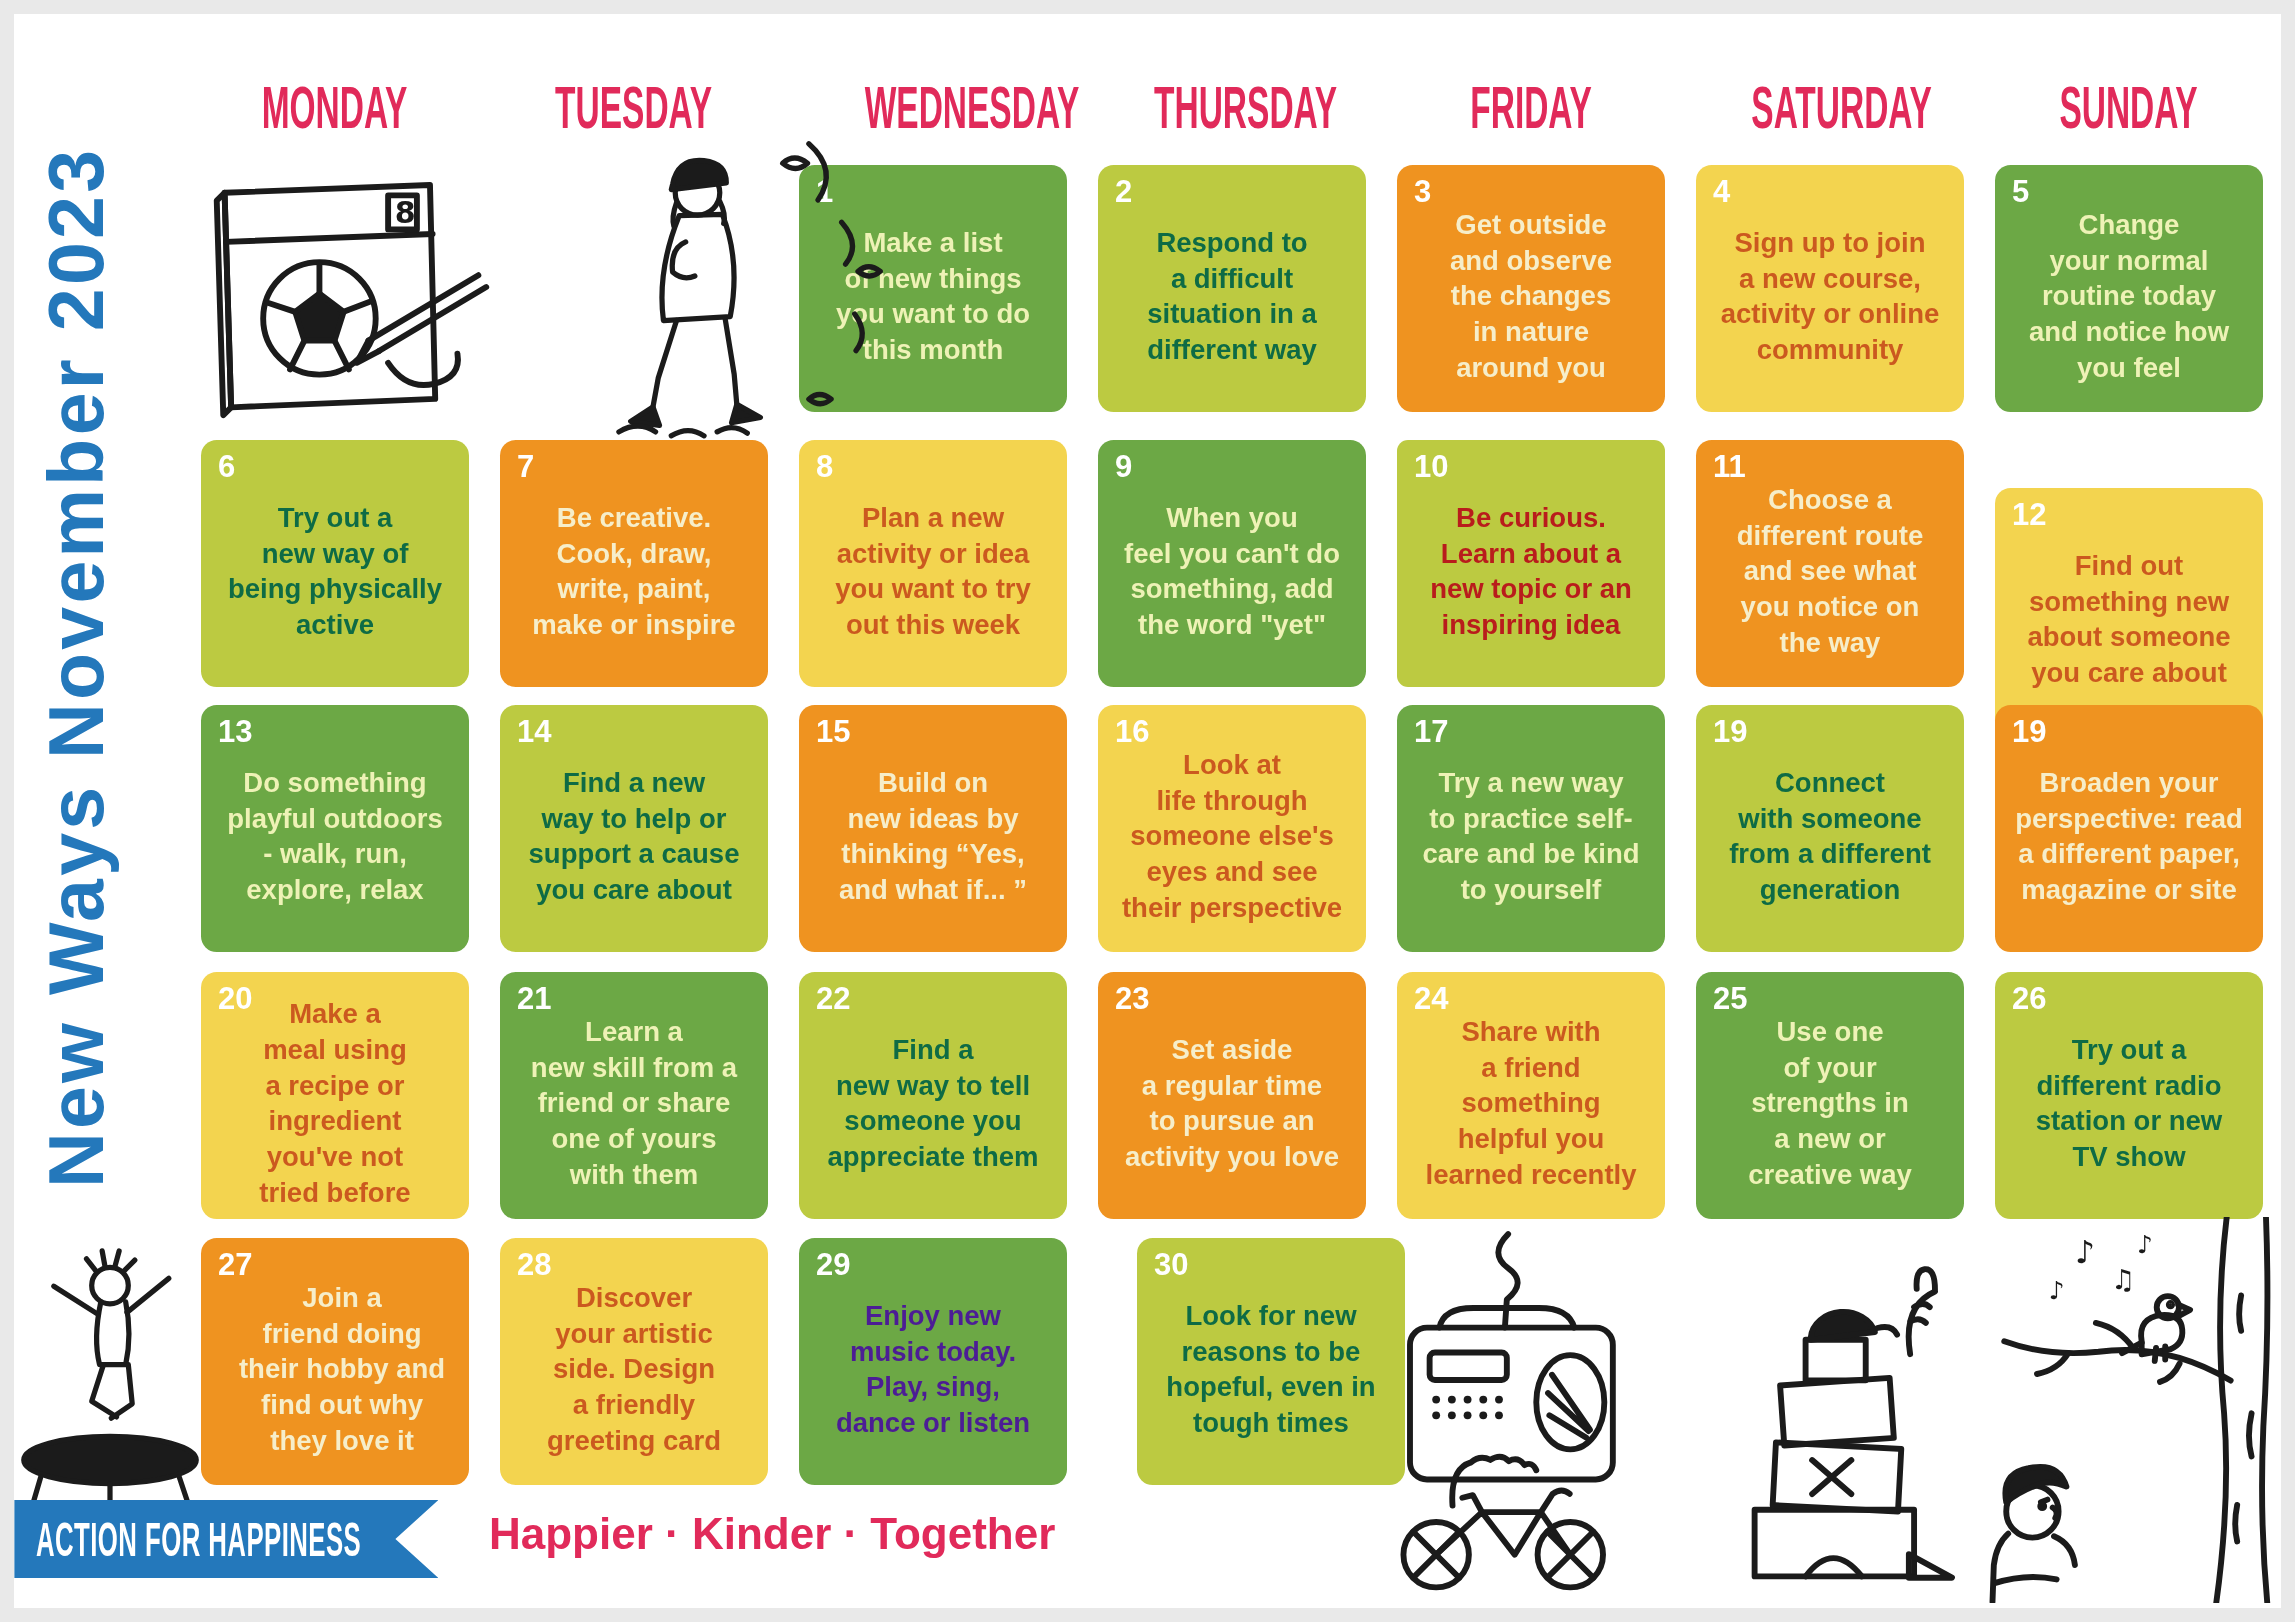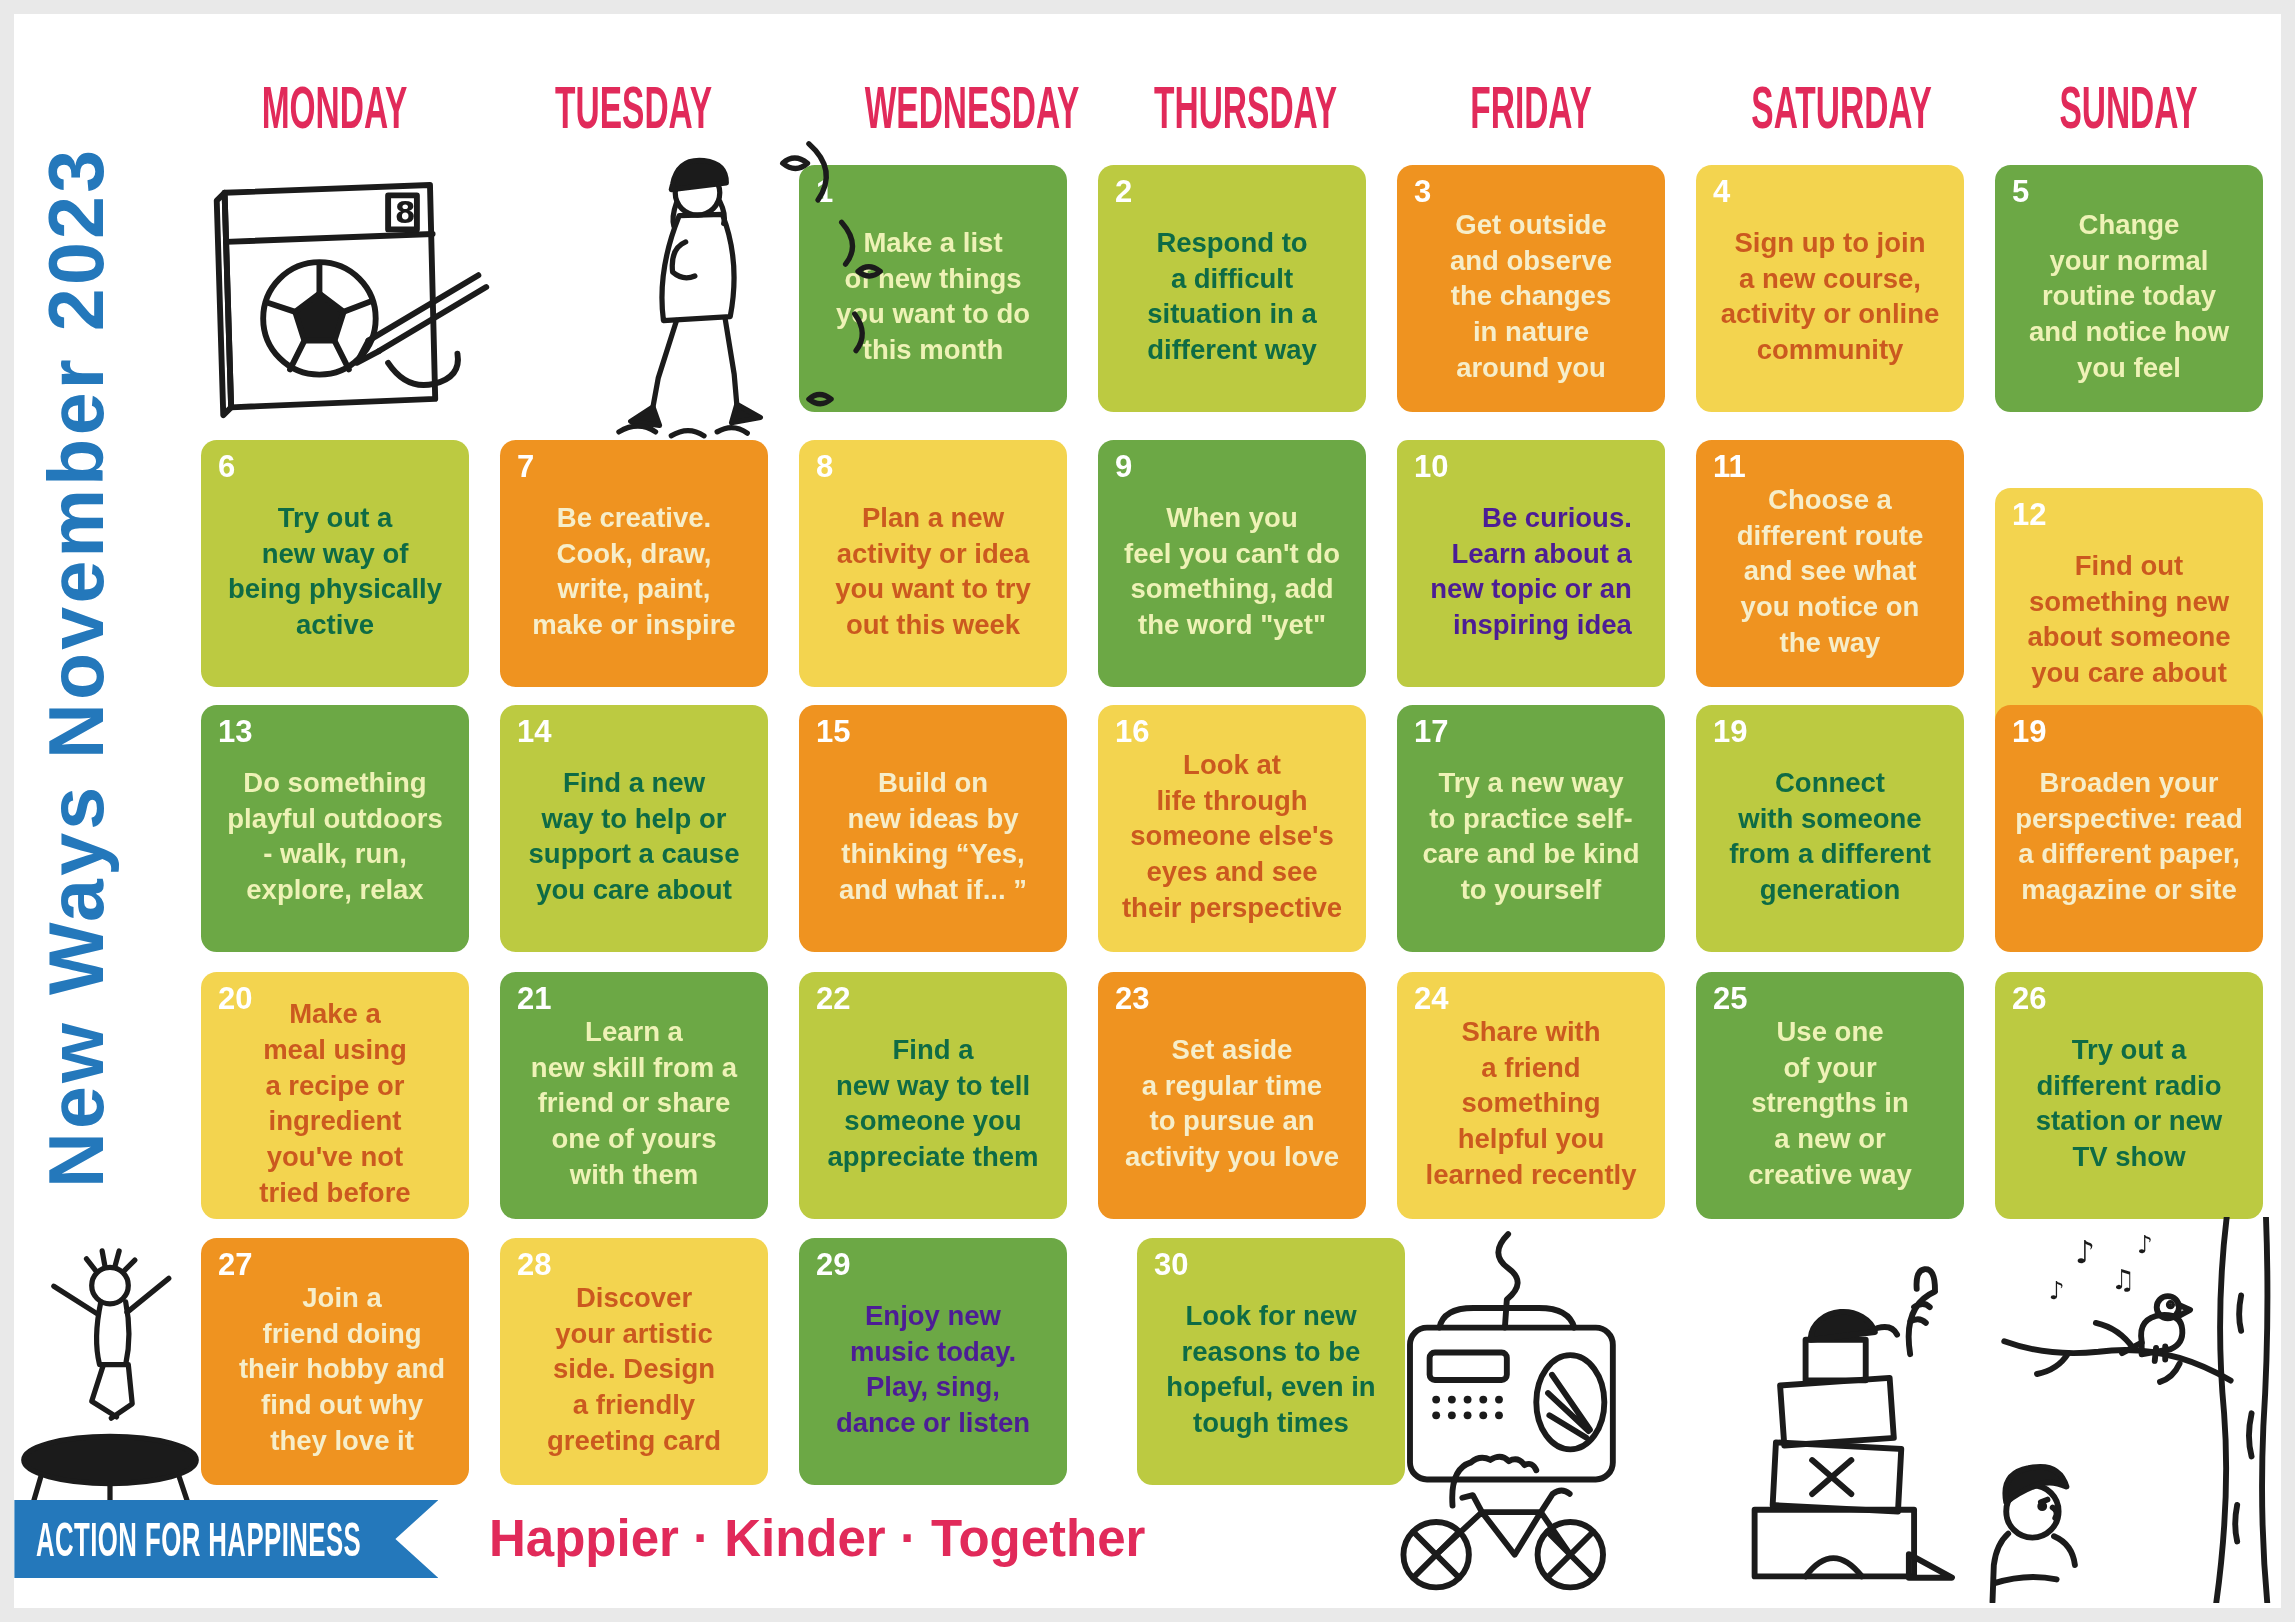--- a/index.html
+++ b/index.html
@@ -38,21 +38,21 @@
     background:var(--blue);
     clip-path:polygon(0 0,100% 0,calc(100% - 43px) 50%,100% 100%,0 100%);
     display:flex;align-items:center;
   }
   #banner span{
     color:#ffffff;font-weight:bold;font-size:43px;letter-spacing:0.7px;
     transform:scale(0.6,1.12);transform-origin:left center;white-space:nowrap;margin-left:22px;
   }
   #tagline{
     position:absolute;left:489px;top:1509px;
-    font-size:51px;font-weight:bold;color:var(--pink);white-space:nowrap;
+    font-size:44px;font-weight:bold;color:var(--pink);white-space:nowrap;
   }
   .illo{position:absolute;}
   .illo svg{width:100%;height:100%;}
 </style>
 </head>
 <body>
 
 <div id="canvas"></div>
 
 <div id="vtitle">New Ways November 2023</div>
@@ -128,21 +128,21 @@
     </div>
     <div class="cell" style="left: 1098px; top: 440px; background: rgb(108, 168, 69);">
       <span class="num" style="color: rgb(255, 255, 255);">9</span>
       <div class="txt" style="color: rgb(238, 242, 182);">When you
 feel you can't do
 something, add
 the word "yet"</div>
     </div>
     <div class="cell" style="left: 1397px; top: 440px; background: rgb(188, 202, 65); border-radius: 11px;">
       <span class="num" style="color: rgb(255, 255, 255);">10</span>
-      <div class="txt" style="color: #4c1d95; text-align: right;">Be curious.
+      <div class="txt" style="color: #b91c1c;">Be curious.
 Learn about a
 new topic or an
 inspiring idea</div>
     </div>
     <div class="cell" style="left: 1696px; top: 440px; background: rgb(239, 147, 32);">
       <span class="num" style="color: rgb(255, 255, 255);">11</span>
       <div class="txt" style="color: rgb(246, 238, 202);">Choose a
 different route
 and see what
 you notice on

